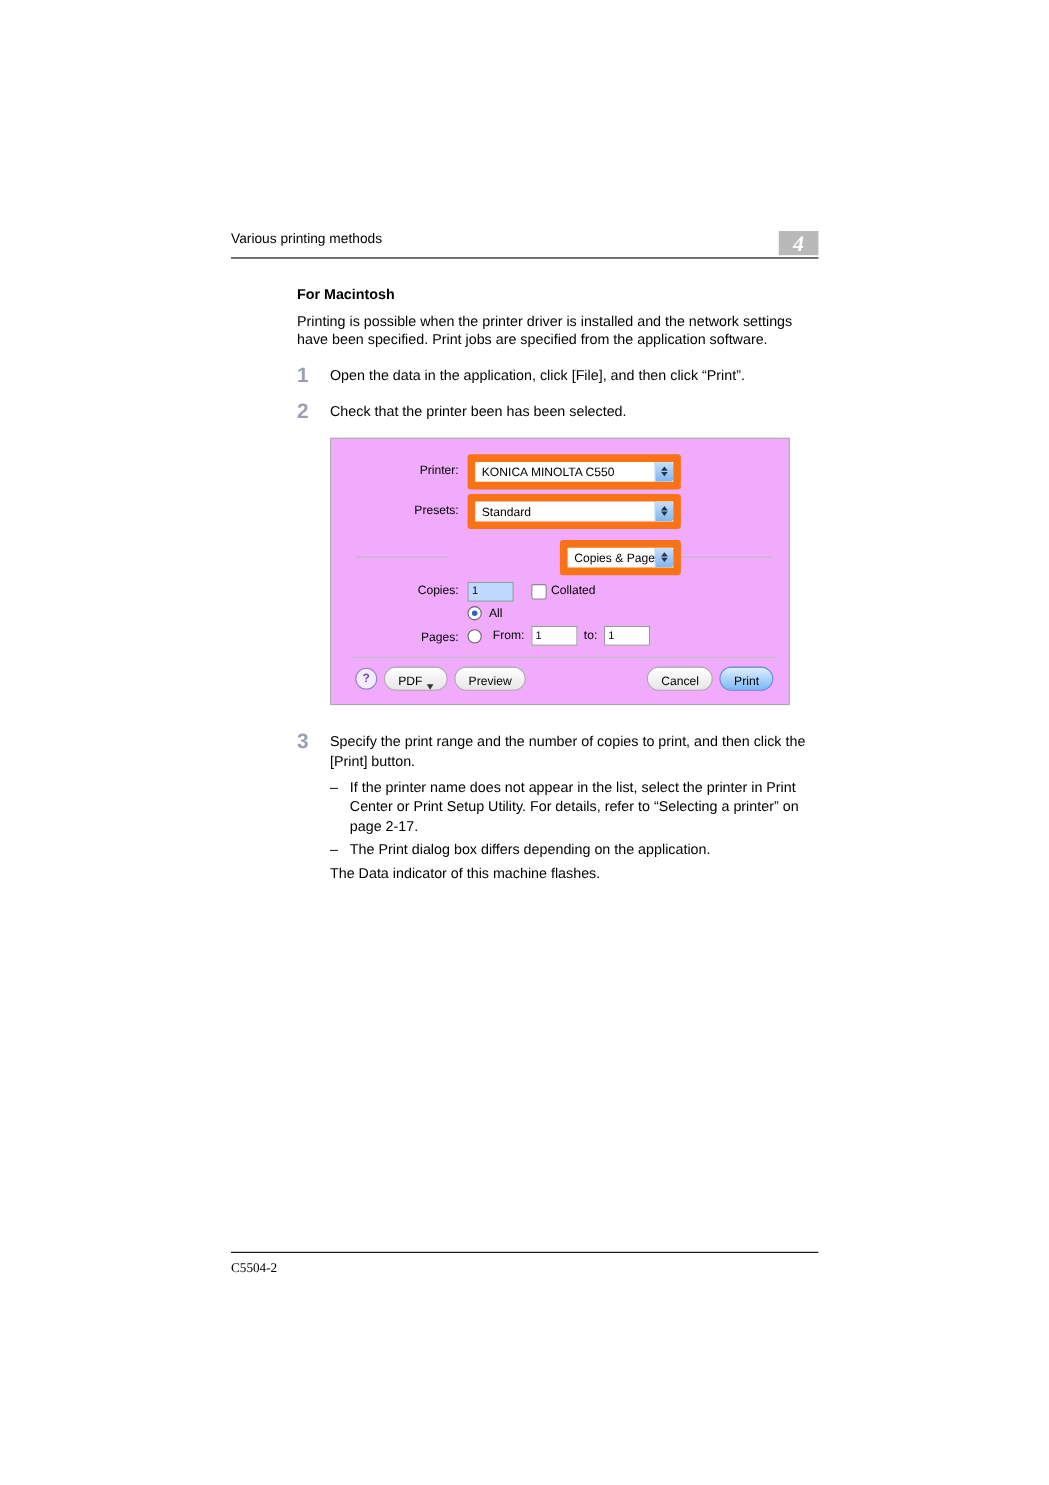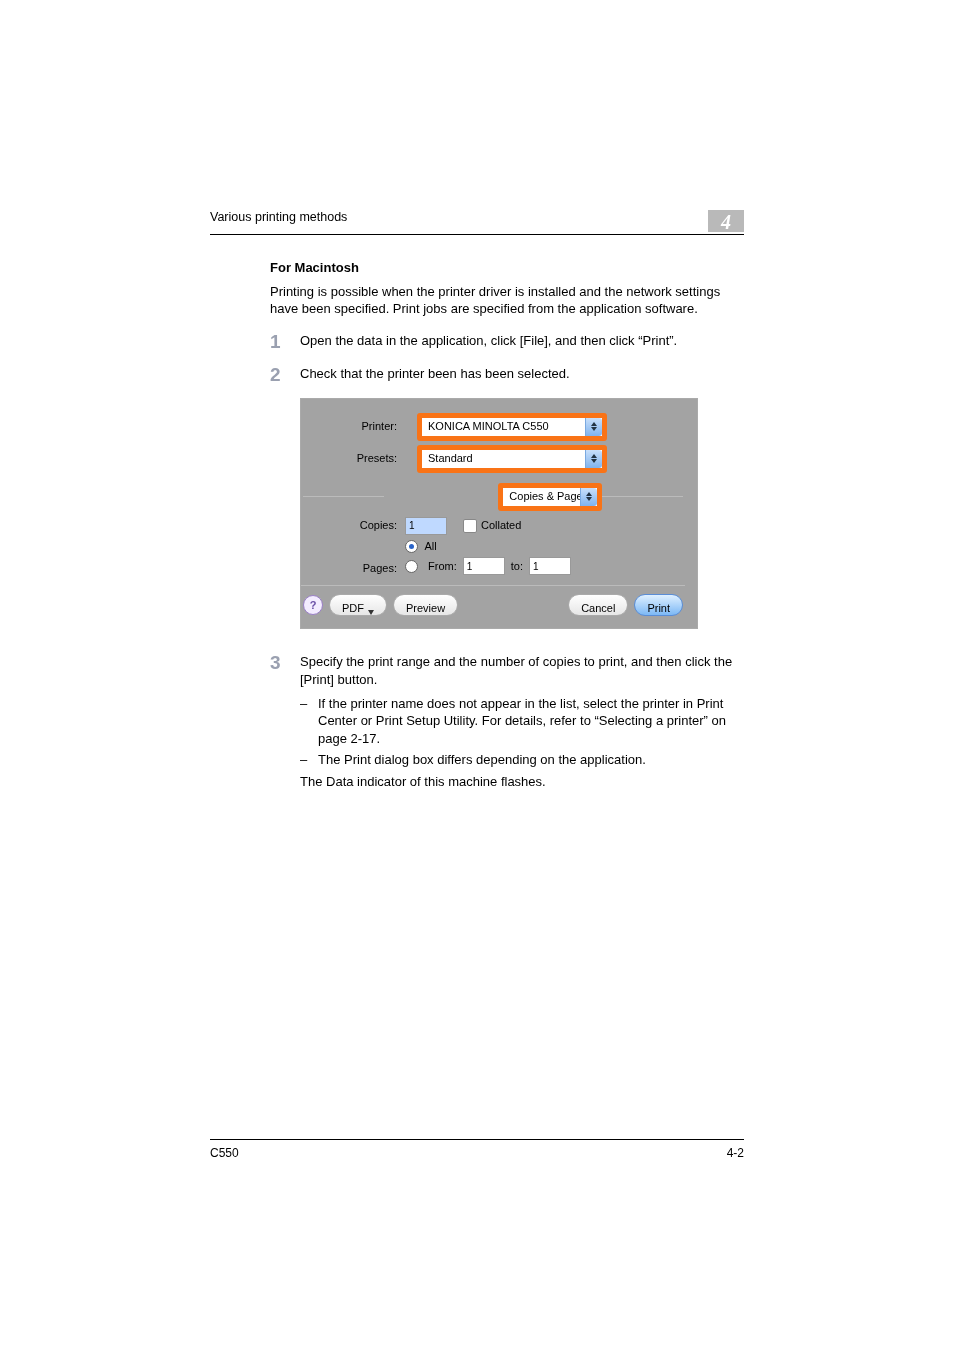--- a/index.html
+++ b/index.html
@@ -87,49 +87,48 @@
   .dash {
     width: 18px;
     flex: 0 0 auto;
   }
   .dialog-wrapper {
     margin: 12px 0 24px 30px;
   }
   .dialog {
     width: 380px;
     border: 1px solid #aaa;
-    background: #a3a3a3;
-    padding: 10px 14px 12px 2px;
+    background: #f0abfc;
+    padding: 10px 14px 12px 22px;
     font-family: "Lucida Grande", Helvetica, Arial, sans-serif;
     font-size: 11px;
   }
   .dlg-row {
     display: flex;
     align-items: center;
     margin: 4px 0;
   }
   .dlg-label {
     width: 94px;
     text-align: right;
     padding-right: 8px;
     font-size: 11px;
   }
   .aqua-select {
     flex: 1;
     max-width: 168px;
     height: 18px;
     background: #fff;
-    border: 5px solid #f97316;
+    border: 7px solid #f97316;
     border-radius: 3px;
     display: flex;
-    align-items: center;
+    align-items: flex-end;
     position: relative;
     padding: 0 6px;
     font-size: 11px;
-    margin-left: 12px;
   }
   .aqua-arrow {
     position: absolute;
     right: 0;
     top: 0;
     bottom: 0;
     width: 16px;
     border-left: 1px solid #7aa9e0;
     background: linear-gradient(#c9e0fb, #7fb3ee);
     border-radius: 0 3px 3px 0;
@@ -247,22 +246,22 @@
     display: inline-block;
   }
   .footer {
     position: absolute;
     bottom: 190px;
     left: 210px;
     right: 210px;
     border-top: 1px solid #000;
     padding-top: 6px;
     display: flex;
-    justify-content: space-between;
     font-size: 12px;
+    font-family: Liberation Serif, serif;
   }
 </style>
 </head>
 <body>
 
 <div class="page">
   <div class="header-row">
     <div class="header-title">Various printing methods</div>
     <div class="chapter-box">4</div>
   </div>

